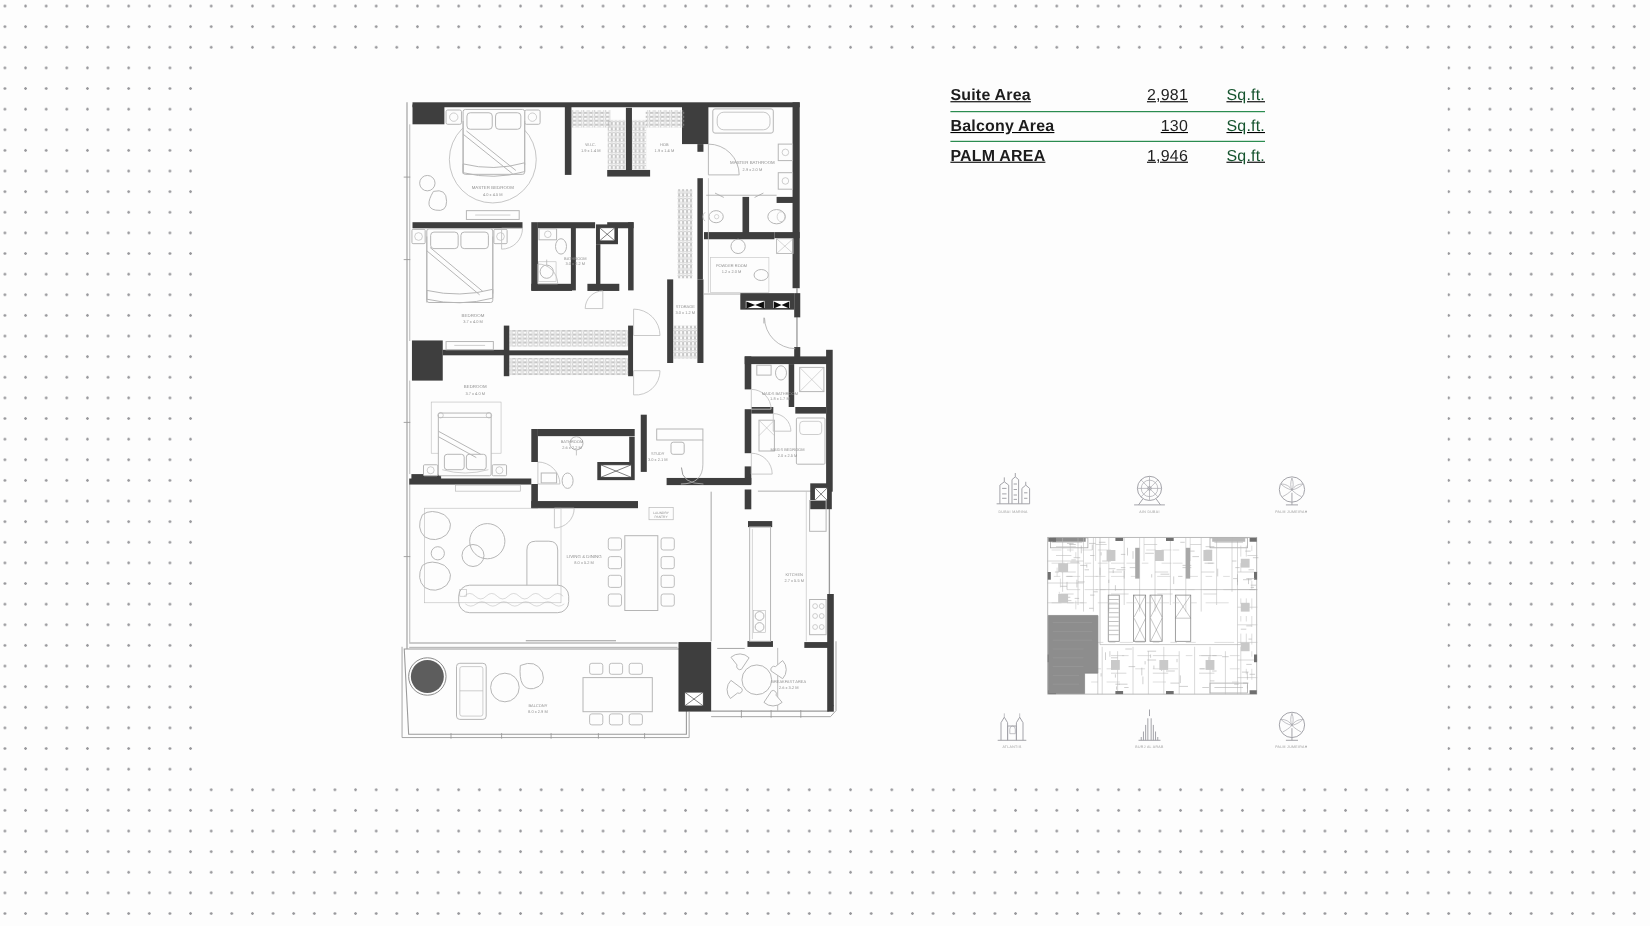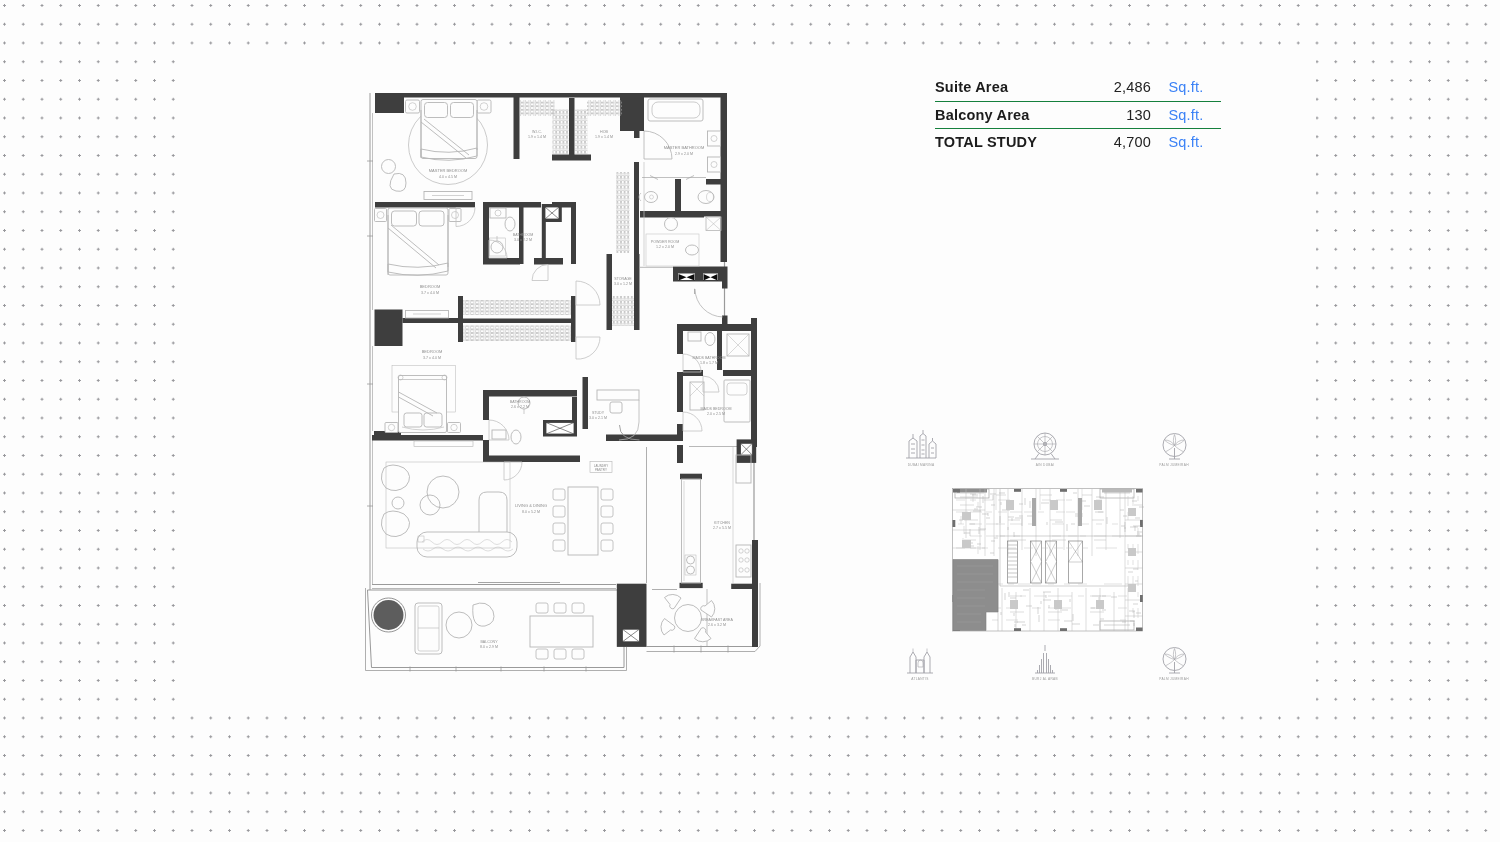--- a/index.html
+++ b/index.html
@@ -5,45 +5,45 @@
   html,body{margin:0;padding:0;}
   body{
     width:1500px;height:842px;position:relative;overflow:hidden;
     background-color:#fdfdfd;
     background-image:radial-gradient(circle, #98989c 1.0px, rgba(255,255,255,0) 1.38px);
     background-size:18.75px 18.75px;
     background-position:-4.9px -3.9px;
     font-family:"Liberation Sans", sans-serif;
   }
   #whitebox{position:absolute;left:183px;top:51px;width:1133px;height:657px;background:#fdfdfd;}
-  #areatable{position:absolute;left:935px;top:74px;width:286px;}
+  #areatable{position:absolute;left:864px;top:74px;width:286px;text-decoration:underline;}
   #areatable .row{display:flex;align-items:center;height:26.5px;font-weight:bold;color:#1c1c1c;font-size:14.5px;letter-spacing:0.2px;}
   #areatable .row.b{border-top:1px solid #15803d;}
   #areatable .lbl{flex:1;}
   #areatable .val{width:70px;text-align:right;font-weight:normal;color:#222;}
-  #areatable .unit{width:70px;text-align:center;font-weight:normal;color:#3b82f6;}
+  #areatable .unit{width:70px;text-align:right;font-weight:normal;color:#14532d;}
 </style>
 </head>
 <body>
 <div id="whitebox"></div>
 
 <div id="areatable">
   <div class="row">
       <span class="lbl">Suite Area</span>
-      <span class="val">2,486</span>
+      <span class="val">2,981</span>
       <span class="unit">Sq.ft.</span>
     </div>
   <div class="row b">
       <span class="lbl">Balcony Area</span>
       <span class="val">130</span>
       <span class="unit">Sq.ft.</span>
     </div>
   <div class="row b">
-      <span class="lbl">TOTAL STUDY</span>
-      <span class="val">4,700</span>
+      <span class="lbl">PALM AREA</span>
+      <span class="val">1,946</span>
       <span class="unit">Sq.ft.</span>
     </div>
 </div>
 
 <svg id="plan" style="position:absolute;left:360px;top:85px;" width="410" height="600" viewBox="360 85 410 600" fill="none">
 <defs>
 <pattern id="hz" width="3.6" height="5" patternUnits="userSpaceOnUse">
   <path d="M0.3,0 L3.3,4.4 M3.3,0 L0.3,4.4 M1.8,0 L1.8,5" stroke="#a3a3a3" stroke-width="0.45"></path>
 </pattern>
 <pattern id="hv" width="5" height="3.6" patternUnits="userSpaceOnUse">

